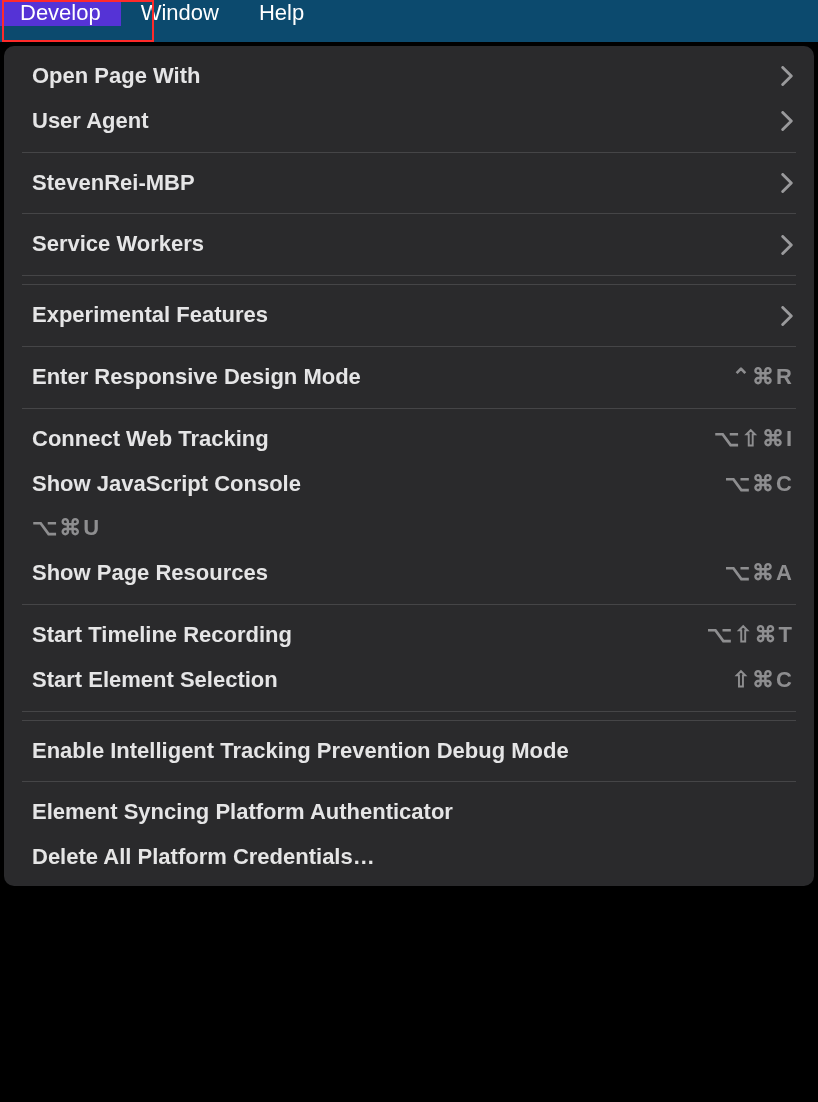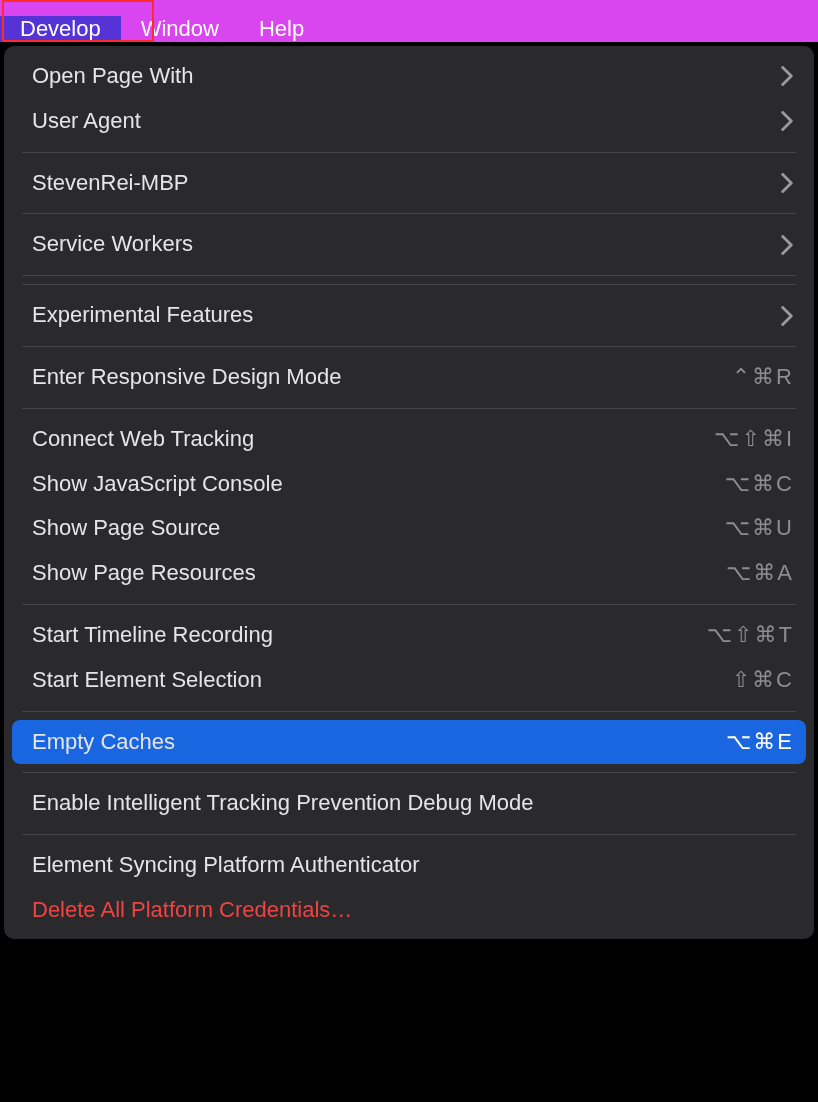--- a/index.html
+++ b/index.html
@@ -8,24 +8,24 @@
       box-sizing: border-box;
     }
     body {
       width: 818px;
       height: 1102px;
       background: #000;
       font-family: -apple-system, BlinkMacSystemFont, "Segoe UI", "Helvetica Neue", sans-serif;
       overflow: hidden;
     }
     .menubar {
-      background: #d946ef;
+      background: #0c4a6e;
       height: 42px;
       display: flex;
-      align-items: flex-end;
+      align-items: flex-start;
     }
     .menubar-item {
       color: #fff;
       font-size: 22px;
       font-weight: 500;
       display: flex;
       align-items: center;
       padding: 0 20px;
       cursor: default;
     }
@@ -40,39 +40,40 @@
       height: 42px;
       border: 2px solid #ff2a2a;
       pointer-events: none;
     }
     .dropdown {
       background: #2a2a2c;
       border-radius: 10px;
       margin: 4px 4px 0 4px;
       padding: 8px 0 6px 0;
       width: 810px;
+      font-weight: bold;
     }
     .menu-item {
       display: flex;
       align-items: center;
       justify-content: space-between;
       padding: 7px 20px 7px 28px;
       font-size: 22px;
       color: #e5e5e6;
       line-height: 1.4;
       cursor: default;
     }
     .menu-item.highlighted {
       background: #1a66e0;
       border-radius: 8px;
       margin: 0 8px;
       padding: 7px 12px 7px 20px;
     }
     .menu-item.disabled {
-      color: #ef4444;
+      color: #e5e5e5;
     }
     .menu-item-label {
       flex: 0 0 auto;
     }
     .menu-item-right {
       display: flex;
       align-items: center;
       gap: 10px;
     }
     .shortcut {
@@ -183,21 +184,20 @@
         <span class="shortcut">⌥⇧⌘I</span>
       </span>
     </div>
     <div class="menu-item">
       <span class="menu-item-label">Show JavaScript Console</span>
       <span class="menu-item-right">
         <span class="shortcut">⌥⌘C</span>
       </span>
     </div>
     <div class="menu-item">
-      <span class="menu-item-label">Show Page Source</span>
       <span class="menu-item-right">
         <span class="shortcut">⌥⌘U</span>
       </span>
     </div>
     <div class="menu-item">
       <span class="menu-item-label">Show Page Resources</span>
       <span class="menu-item-right">
         <span class="shortcut">⌥⌘A</span>
       </span>
     </div>
@@ -208,26 +208,20 @@
         <span class="shortcut">⌥⇧⌘T</span>
       </span>
     </div>
     <div class="menu-item">
       <span class="menu-item-label">Start Element Selection</span>
       <span class="menu-item-right">
         <span class="shortcut">⇧⌘C</span>
       </span>
     </div>
     <div class="separator"></div>
-    <div class="menu-item highlighted">
-      <span class="menu-item-label">Empty Caches</span>
-      <span class="menu-item-right">
-        <span class="shortcut">⌥⌘E</span>
-      </span>
-    </div>
     <div class="separator"></div>
     <div class="menu-item">
       <span class="menu-item-label">Enable Intelligent Tracking Prevention Debug Mode</span>
       <span class="menu-item-right"></span>
     </div>
     <div class="separator"></div>
     <div class="menu-item">
       <span class="menu-item-label">Element Syncing Platform Authenticator</span>
       <span class="menu-item-right"></span>
     </div>

